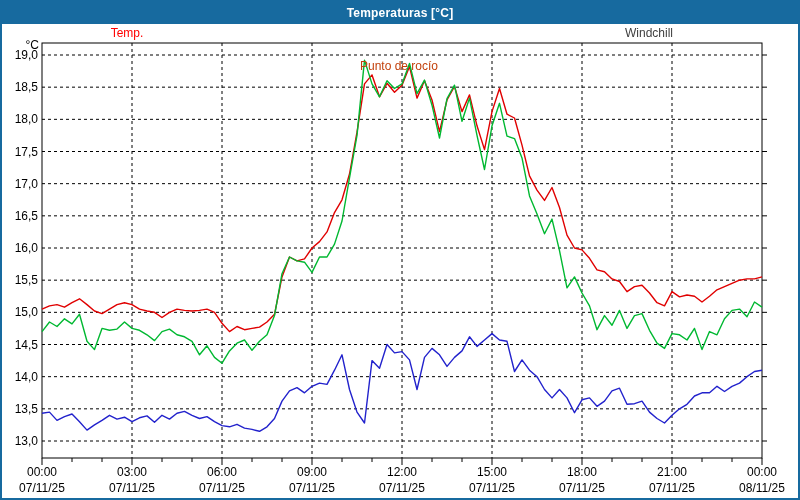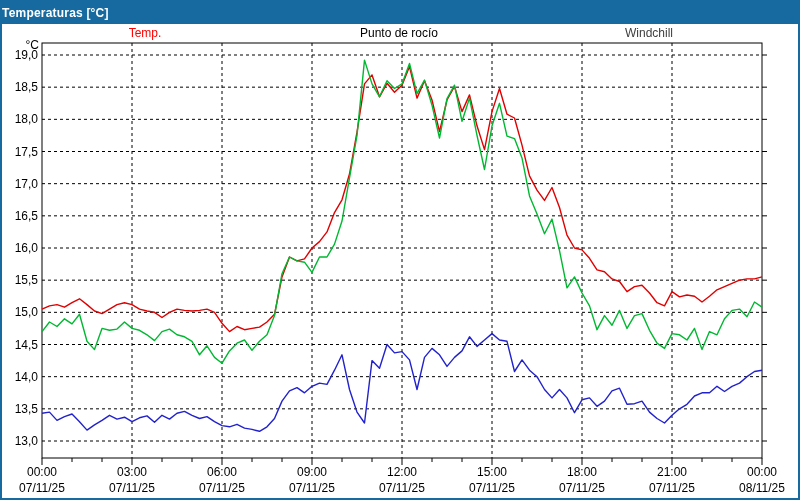--- a/index.html
+++ b/index.html
@@ -3,21 +3,21 @@
 <meta charset="utf-8">
 <style>
   html,body{margin:0;padding:0;background:#ffffff;}
   .window{
     width:800px;height:500px;box-sizing:border-box;
     border:2px solid #176a9f;background:#ffffff;
     font-family:"Liberation Sans",sans-serif;position:relative;overflow:hidden;
   }
   .title-bar{
     height:22px;background:#176a9f;color:#ffffff;
-    display:flex;align-items:center;justify-content:flex-start;
+    display:flex;align-items:center;justify-content:center;
     font-size:12px;font-weight:bold;letter-spacing:0.2px;
   }
   .chart-area{position:relative;width:796px;height:474px;background:#ffffff;}
   .legend{position:absolute;top:0;left:0;width:100%;height:18px;pointer-events:none;}
   .legend-item{
     position:absolute;top:2px;transform:translateX(-50%);
     font-size:12px;white-space:nowrap;
   }
   #chart-svg{position:absolute;left:0;top:0;}
   text{font-family:"Liberation Sans",sans-serif;font-size:12px;fill:#000000;}
@@ -120,18 +120,18 @@
         <text x="670" y="452" text-anchor="middle">21:00</text>
         <text x="670" y="468" text-anchor="middle">07/11/25</text>
         <text x="760" y="452" text-anchor="middle">00:00</text>
         <text x="760" y="468" text-anchor="middle">08/11/25</text>
         <rect x="40" y="19" width="720" height="415" fill="none" stroke="#000000" stroke-width="1"></rect>
         <polyline points="40.0,285.1 47.5,281.9 55.0,280.6 62.5,283.2 70.0,278.7 77.5,274.8 85.0,280.6 92.5,287.0 100.0,289.6 107.5,285.1 115.0,280.6 122.5,278.7 130.0,280.6 137.5,285.1 145.0,287.0 152.5,288.3 160.0,293.5 167.5,288.3 175.0,285.1 182.5,286.4 190.0,287.0 197.5,286.4 205.0,285.1 212.5,288.3 220.0,299.3 227.5,307.6 235.0,302.5 242.5,305.7 250.0,304.4 257.5,303.1 265.0,298.0 272.5,290.3 280.0,252.9 287.5,233.0 295.0,236.9 302.5,234.9 310.0,224.0 317.5,217.6 325.0,207.9 332.5,188.6 340.0,175.8 347.5,150.0 355.0,108.2 362.5,59.9 370.0,50.9 377.5,72.8 385.0,59.3 392.5,68.3 400.0,61.2 407.5,42.6 415.0,74.1 422.5,56.7 430.0,76.0 437.5,107.6 445.0,76.0 452.5,62.5 460.0,87.6 467.5,70.9 475.0,101.8 482.5,125.6 490.0,87.6 497.5,64.5 505.0,90.2 512.5,94.0 520.0,121.1 527.5,151.9 535.0,166.1 542.5,176.4 550.0,163.5 557.5,183.5 565.0,211.1 572.5,224.0 580.0,225.9 587.5,234.3 595.0,245.9 602.5,247.8 610.0,254.9 617.5,257.5 625.0,267.7 632.5,262.6 640.0,261.3 647.5,269.0 655.0,278.7 662.5,281.9 670.0,267.7 677.5,272.9 685.0,271.0 692.5,272.3 700.0,278.0 707.5,272.3 715.0,265.8 722.5,262.6 730.0,259.4 737.5,256.2 745.0,254.9 752.5,254.9 760.0,252.9" fill="none" stroke="#e00000" stroke-width="1.4" stroke-linejoin="round"></polyline>
         <polyline points="40.0,389.3 47.5,388.1 55.0,396.4 62.5,392.6 70.0,390.0 77.5,397.7 85.0,406.1 92.5,400.9 100.0,396.4 107.5,391.3 115.0,395.1 122.5,393.2 130.0,397.7 137.5,393.8 145.0,391.9 152.5,398.3 160.0,391.3 167.5,395.1 175.0,389.3 182.5,387.4 190.0,391.3 197.5,394.5 205.0,392.6 212.5,397.7 220.0,401.6 227.5,402.8 235.0,400.3 242.5,404.1 250.0,405.4 257.5,407.3 265.0,402.8 272.5,394.5 280.0,377.1 287.5,366.8 295.0,363.6 302.5,368.8 310.0,362.3 317.5,359.1 325.0,360.4 332.5,346.2 340.0,330.8 347.5,365.5 355.0,388.1 362.5,399.0 370.0,336.6 377.5,344.3 385.0,320.5 392.5,328.9 400.0,327.6 407.5,335.9 415.0,365.5 422.5,333.4 430.0,324.4 437.5,330.8 445.0,342.4 452.5,333.4 460.0,326.9 467.5,312.8 475.0,322.4 482.5,316.0 490.0,309.6 497.5,316.0 505.0,317.3 512.5,347.5 520.0,335.9 527.5,346.2 535.0,352.7 542.5,365.5 550.0,373.9 557.5,365.5 565.0,373.9 572.5,388.7 580.0,375.8 587.5,373.9 595.0,382.3 602.5,377.1 610.0,366.8 617.5,364.2 625.0,380.3 632.5,379.7 640.0,377.1 647.5,388.1 655.0,394.5 662.5,399.0 670.0,391.3 677.5,384.8 685.0,380.3 692.5,372.0 700.0,368.8 707.5,368.8 715.0,362.3 722.5,367.5 730.0,362.3 737.5,359.1 745.0,352.7 752.5,347.5 760.0,346.2" fill="none" stroke="#2222cc" stroke-width="1.4" stroke-linejoin="round"></polyline>
         <polyline points="40.0,307.6 47.5,298.0 55.0,302.5 62.5,294.8 70.0,299.9 77.5,290.3 85.0,317.3 92.5,325.6 100.0,304.4 107.5,306.3 115.0,305.1 122.5,298.0 130.0,304.4 137.5,306.3 145.0,310.8 152.5,316.6 160.0,307.6 167.5,305.1 175.0,310.8 182.5,312.8 190.0,317.3 197.5,330.8 205.0,321.8 212.5,333.4 220.0,339.2 227.5,326.9 235.0,319.2 242.5,316.0 250.0,326.3 257.5,317.3 265.0,310.8 272.5,291.6 280.0,249.7 287.5,233.0 295.0,236.9 302.5,238.2 310.0,248.4 317.5,233.0 325.0,233.0 332.5,220.1 340.0,197.0 347.5,153.9 355.0,111.4 362.5,36.1 370.0,59.9 377.5,72.8 385.0,56.7 392.5,64.5 400.0,59.9 407.5,39.4 415.0,69.6 422.5,56.1 430.0,81.2 437.5,114.0 445.0,74.7 452.5,61.2 460.0,97.3 467.5,74.1 475.0,111.4 482.5,145.5 490.0,101.8 497.5,79.3 505.0,112.1 512.5,114.6 520.0,133.9 527.5,171.9 535.0,189.9 542.5,209.8 550.0,195.1 557.5,226.6 565.0,263.9 572.5,252.9 580.0,269.0 587.5,281.9 595.0,305.7 602.5,291.6 610.0,301.2 617.5,286.4 625.0,304.4 632.5,291.6 640.0,289.6 647.5,306.3 655.0,319.2 662.5,324.4 670.0,309.6 677.5,310.8 685.0,316.0 692.5,304.4 700.0,325.6 707.5,307.6 715.0,310.8 722.5,294.8 730.0,286.4 737.5,285.1 745.0,292.8 752.5,278.0 760.0,283.2" fill="none" stroke="#00b831" stroke-width="1.4" stroke-linejoin="round"></polyline>
       </svg>
     <div class="legend">
-      <span class="legend-item" style="color: rgb(255, 0, 0); left: 143px;">Temp.</span>
-      <span class="legend-item" style="color: #000000; left: 397px;">Punto de rocío</span>
+      <span class="legend-item" style="color: rgb(255, 0, 0); left: 125px;">Temp.</span>
+      <span class="legend-item" style="color: #c2410c; left: 397px; margin-top: 33px;">Punto de rocío</span>
       <span class="legend-item" style="color: #404040; left: 647px;">Windchill</span>
     </div>
   </div>
 </div>
 
 </body></html>

